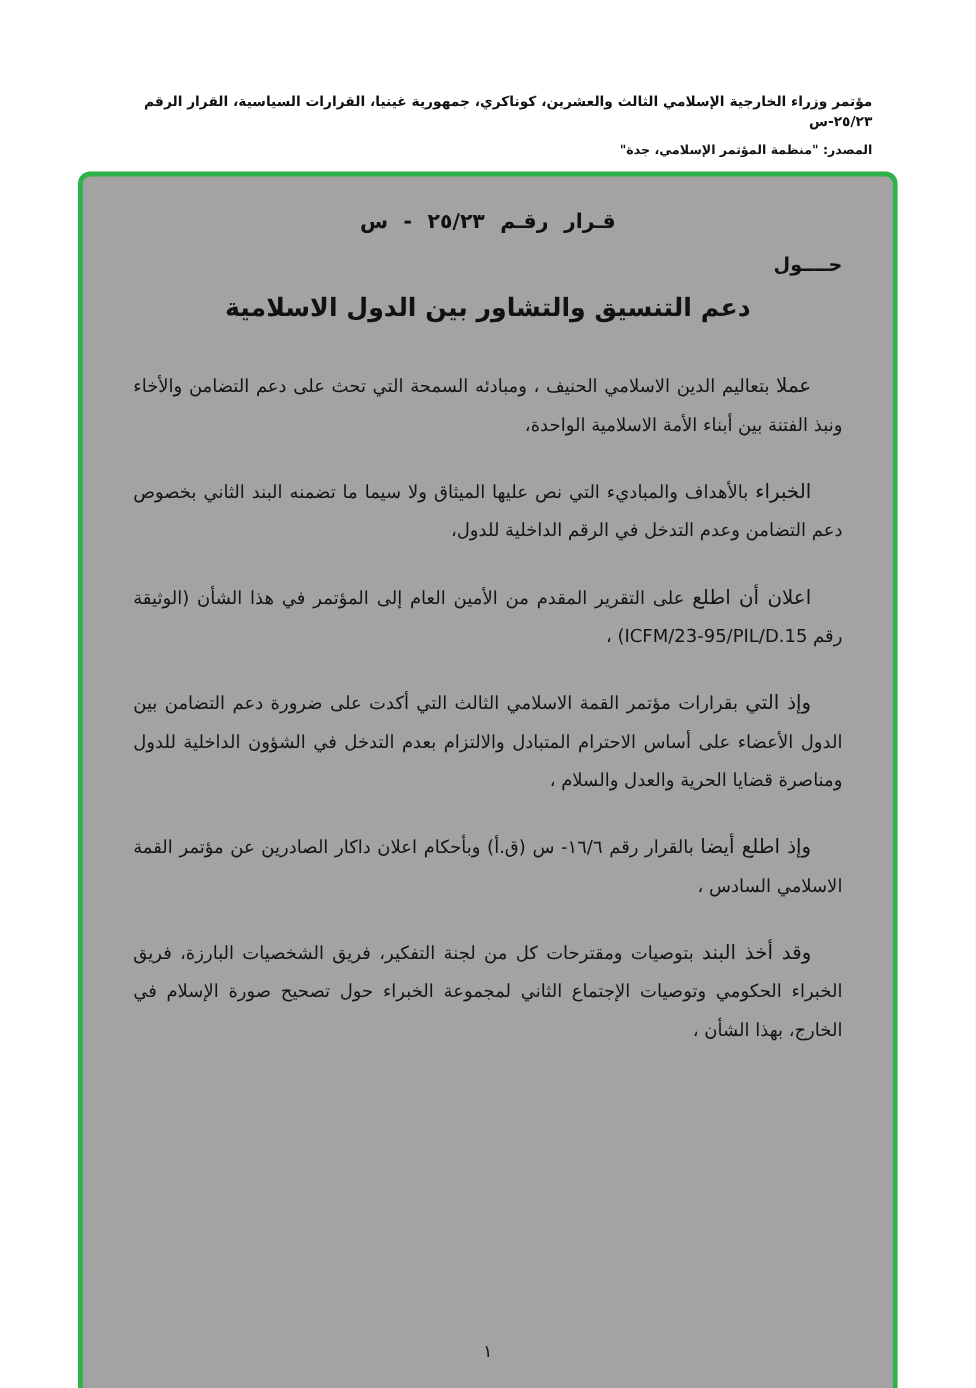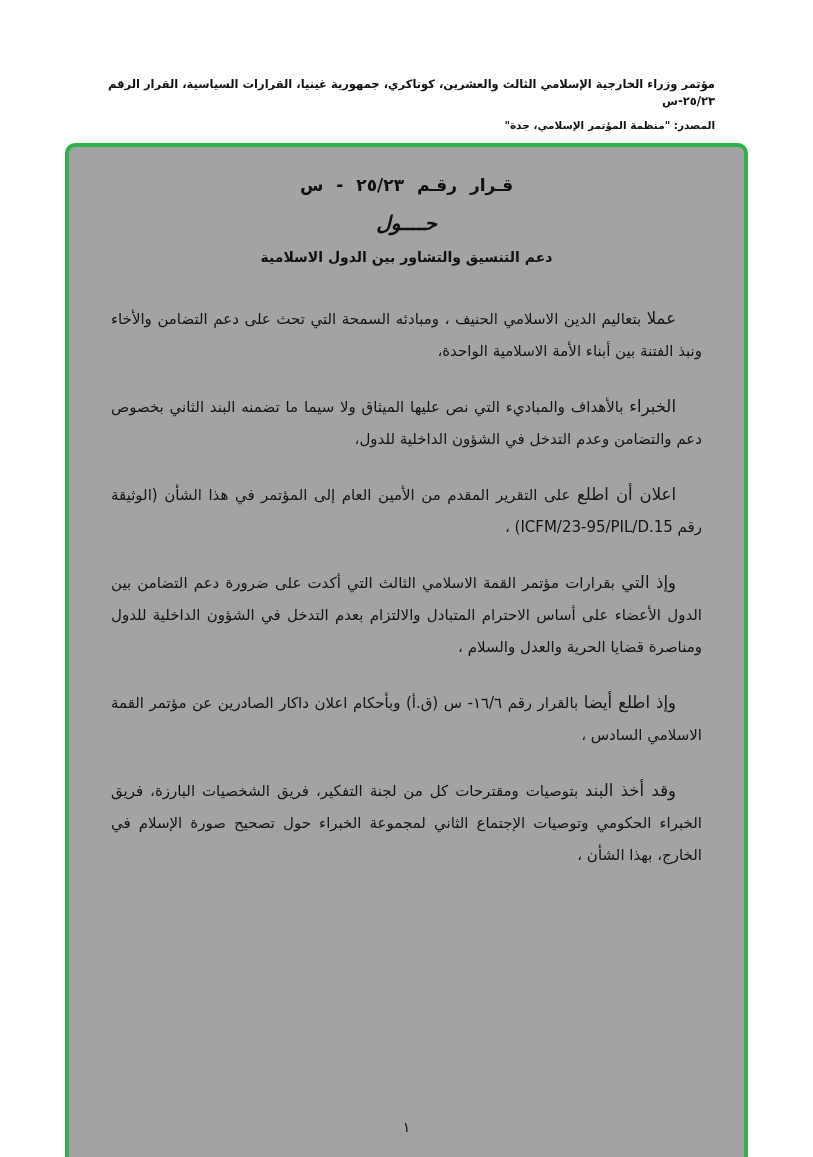--- a/index.html
+++ b/index.html
@@ -13,21 +13,21 @@
     height: 1157px;
     background: #ffffff;
     font-family: "DejaVu Sans", sans-serif;
     color: #1a1a1a;
     overflow: hidden;
   }
   .header {
     position: absolute;
     top: 76px;
     left: 86px;
-    right: 98px;
+    right: 86px;
     direction: rtl;
     text-align: right;
     font-weight: bold;
     font-size: 11.5px;
     line-height: 1.5;
     color: #111;
   }
   .hline2 {
     margin-top: 7px;
     font-size: 10.5px;
@@ -47,31 +47,29 @@
   }
   .title1 {
     text-align: center;
     font-weight: bold;
     font-size: 17px;
     word-spacing: 7px;
     margin-top: 4px;
     color: #111;
   }
   .title2 {
-    text-align: center;
     font-weight: bold;
-    font-size: 20px;
+    font-size: 16px;
     margin-top: 16px;
     color: #111;
-    font-style: italic;
   }
   .title3 {
     text-align: center;
     font-weight: bold;
-    font-size: 14px;
+    font-size: 21px;
     margin-top: 14px;
     color: #111;
   }
   .body-text {
     margin-top: 38px;
     font-size: 15px;
     line-height: 32px;
     text-align: justify;
     color: #141414;
   }
@@ -105,21 +103,21 @@
 
   <div class="doc-box" dir="rtl">
     <div class="title1">قـرار رقـم ٢٥/٢٣ - س</div>
     <div class="title2">حــــول</div>
     <div class="title3">دعم التنسيق والتشاور بين الدول الاسلامية</div>
 
     <div class="body-text">
 
       <p class="para"><span class="lead">عملا</span> <span>بتعاليم الدين الاسلامي الحنيف ، ومبادئه السمحة التي تحث على دعم التضامن والأخاء ونبذ الفتنة بين أبناء الأمة الاسلامية الواحدة،</span></p>
 
-      <p class="para"><span class="lead">الخبراء</span> <span>بالأهداف والمباديء التي نص عليها الميثاق ولا سيما ما تضمنه البند الثاني بخصوص دعم والتضامن وعدم التدخل في الشؤون الداخلية للدول،</span></p>
+      <p class="para"><span class="lead">الخبراء</span> <span>بالأهداف والمباديء التي نص عليها الميثاق ولا سيما ما تضمنه البند الثاني بخصوص دعم التضامن وعدم التدخل في الرقم الداخلية للدول،</span></p>
 
       <p class="para"><span class="lead">اعلان أن اطلع</span> <span>على التقرير المقدم من الأمين العام إلى المؤتمر في هذا الشأن (الوثيقة رقم ICFM/23-95/PIL/D.15) ،</span></p>
 
       <p class="para"><span class="lead">وإذ التي</span> <span>بقرارات مؤتمر القمة الاسلامي الثالث التي أكدت على ضرورة دعم التضامن بين الدول الأعضاء على أساس الاحترام المتبادل والالتزام بعدم التدخل في الشؤون الداخلية للدول ومناصرة قضايا الحرية والعدل والسلام ،</span></p>
 
       <p class="para"><span class="lead">وإذ اطلع أيضا</span> <span>بالقرار رقم ١٦/٦- س (ق.أ) وبأحكام اعلان داكار الصادرين عن مؤتمر القمة الاسلامي السادس ،</span></p>
 
       <p class="para"><span class="lead">وقد أخذ البند</span> <span>بتوصيات ومقترحات كل من لجنة التفكير، فريق الشخصيات البارزة، فريق الخبراء الحكومي وتوصيات الإجتماع الثاني لمجموعة الخبراء حول تصحيح صورة الإسلام في الخارج، بهذا الشأن ،</span></p>
     </div>
   </div>

